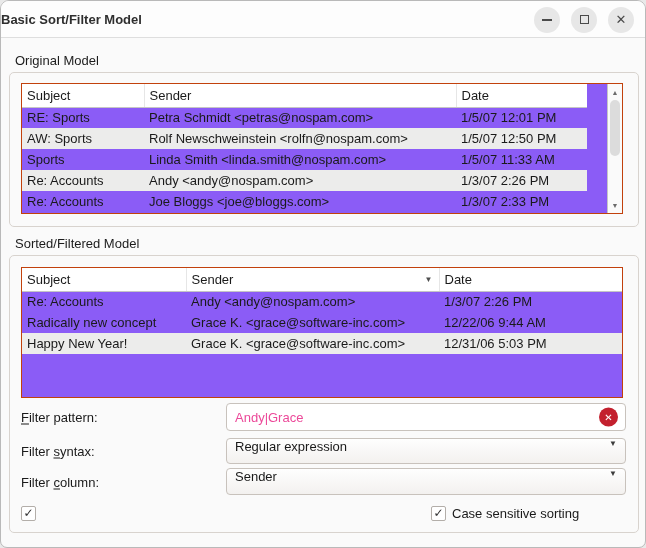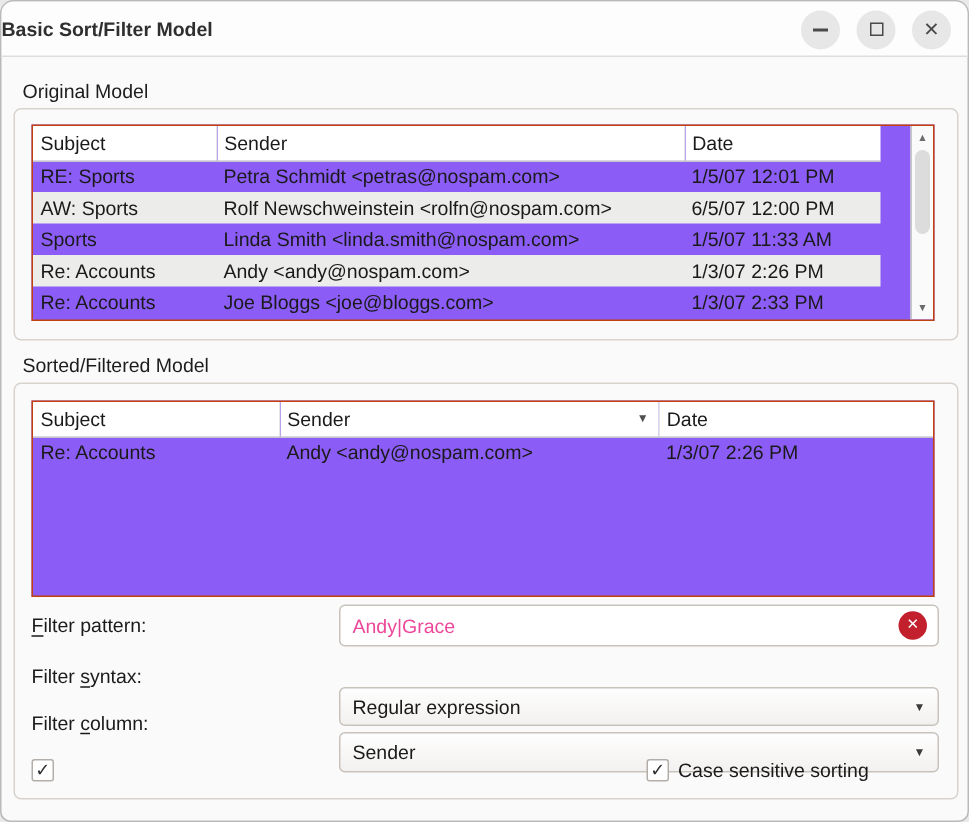--- a/index.html
+++ b/index.html
@@ -79,21 +79,21 @@
   .clear-btn {
     position: absolute; left: 578px; top: 50%; transform: translateY(-50%);
     width: 19px; height: 19px; border-radius: 50%; background: #c3202e;
     display: flex; align-items: center; justify-content: center; cursor: pointer;
   }
   .clear-btn span { color: #ffffff; font-size: 10px; font-weight: bold; line-height: 1; }
   .combo {
     position: absolute; left: 205px; top: 0; width: 400px; height: 100%;
     border: 1px solid #c8c2bc; border-radius: 4px;
     background: linear-gradient(#fefefe, #f3f1ef);
-    display: flex; align-items: center; padding: 0 8px; cursor: pointer; margin-top: 20px;
+    display: flex; align-items: flex-start; padding: 0 8px; cursor: pointer;
   }
   .combo .arrow { margin-left: auto; font-size: 8px; color: #3c3c3c; }
   
   .checkitem { position: absolute; top: 503px; height: 18px; display: flex; align-items: center; gap: 6px; cursor: pointer; }
   #check-filter { left: 20px; } #check-sorting { left: 430px; }
   .checkbox {
     width: 15px; height: 15px; border: 1px solid #b3aea9; border-radius: 2px;
     background: #ffffff; display: flex; align-items: center; justify-content: center;
   }
   .checkbox .mark { font-size: 12px; color: #2e2e2e; line-height: 1; display: none; }
@@ -137,21 +137,21 @@
       </thead>
       <tbody>
           <tr>
             <td>RE: Sports</td>
             <td>Petra Schmidt &lt;petras@nospam.com&gt;</td>
             <td>1/5/07 12:01 PM</td>
           </tr>
           <tr class="alt">
             <td>AW: Sports</td>
             <td>Rolf Newschweinstein &lt;rolfn@nospam.com&gt;</td>
-            <td>6/5/07 12:00 PM</td>
+            <td>1/5/07 12:50 PM</td>
           </tr>
           <tr>
             <td>Sports</td>
             <td>Linda Smith &lt;linda.smith@nospam.com&gt;</td>
             <td>1/5/07 11:33 AM</td>
           </tr>
           <tr class="alt">
             <td>Re: Accounts</td>
             <td>Andy &lt;andy@nospam.com&gt;</td>
             <td>1/3/07 2:26 PM</td>
@@ -188,20 +188,30 @@
           </th>
           <th>Date</th>
         </tr>
       </thead>
       <tbody>
           <tr>
             <td>Re: Accounts</td>
             <td>Andy &lt;andy@nospam.com&gt;</td>
             <td>1/3/07 2:26 PM</td>
           </tr>
+          <tr>
+            <td>Radically new concept</td>
+            <td>Grace K. &lt;grace@software-inc.com&gt;</td>
+            <td>12/22/06 9:44 AM</td>
+          </tr>
+          <tr class="alt">
+            <td>Happy New Year!</td>
+            <td>Grace K. &lt;grace@software-inc.com&gt;</td>
+            <td>12/31/06 5:03 PM</td>
+          </tr>
         </tbody>
     </table>
   </div>
 
   <div class="ctrl-row" id="row-pattern">
     <span class="ctrl-label"><span></span><span class="mn">F</span><span>ilter pattern:</span></span>
     <input class="lineedit" type="text" value="Andy|Grace" style="">
     <div class="clear-btn">
       <span>✕</span>
     </div>

